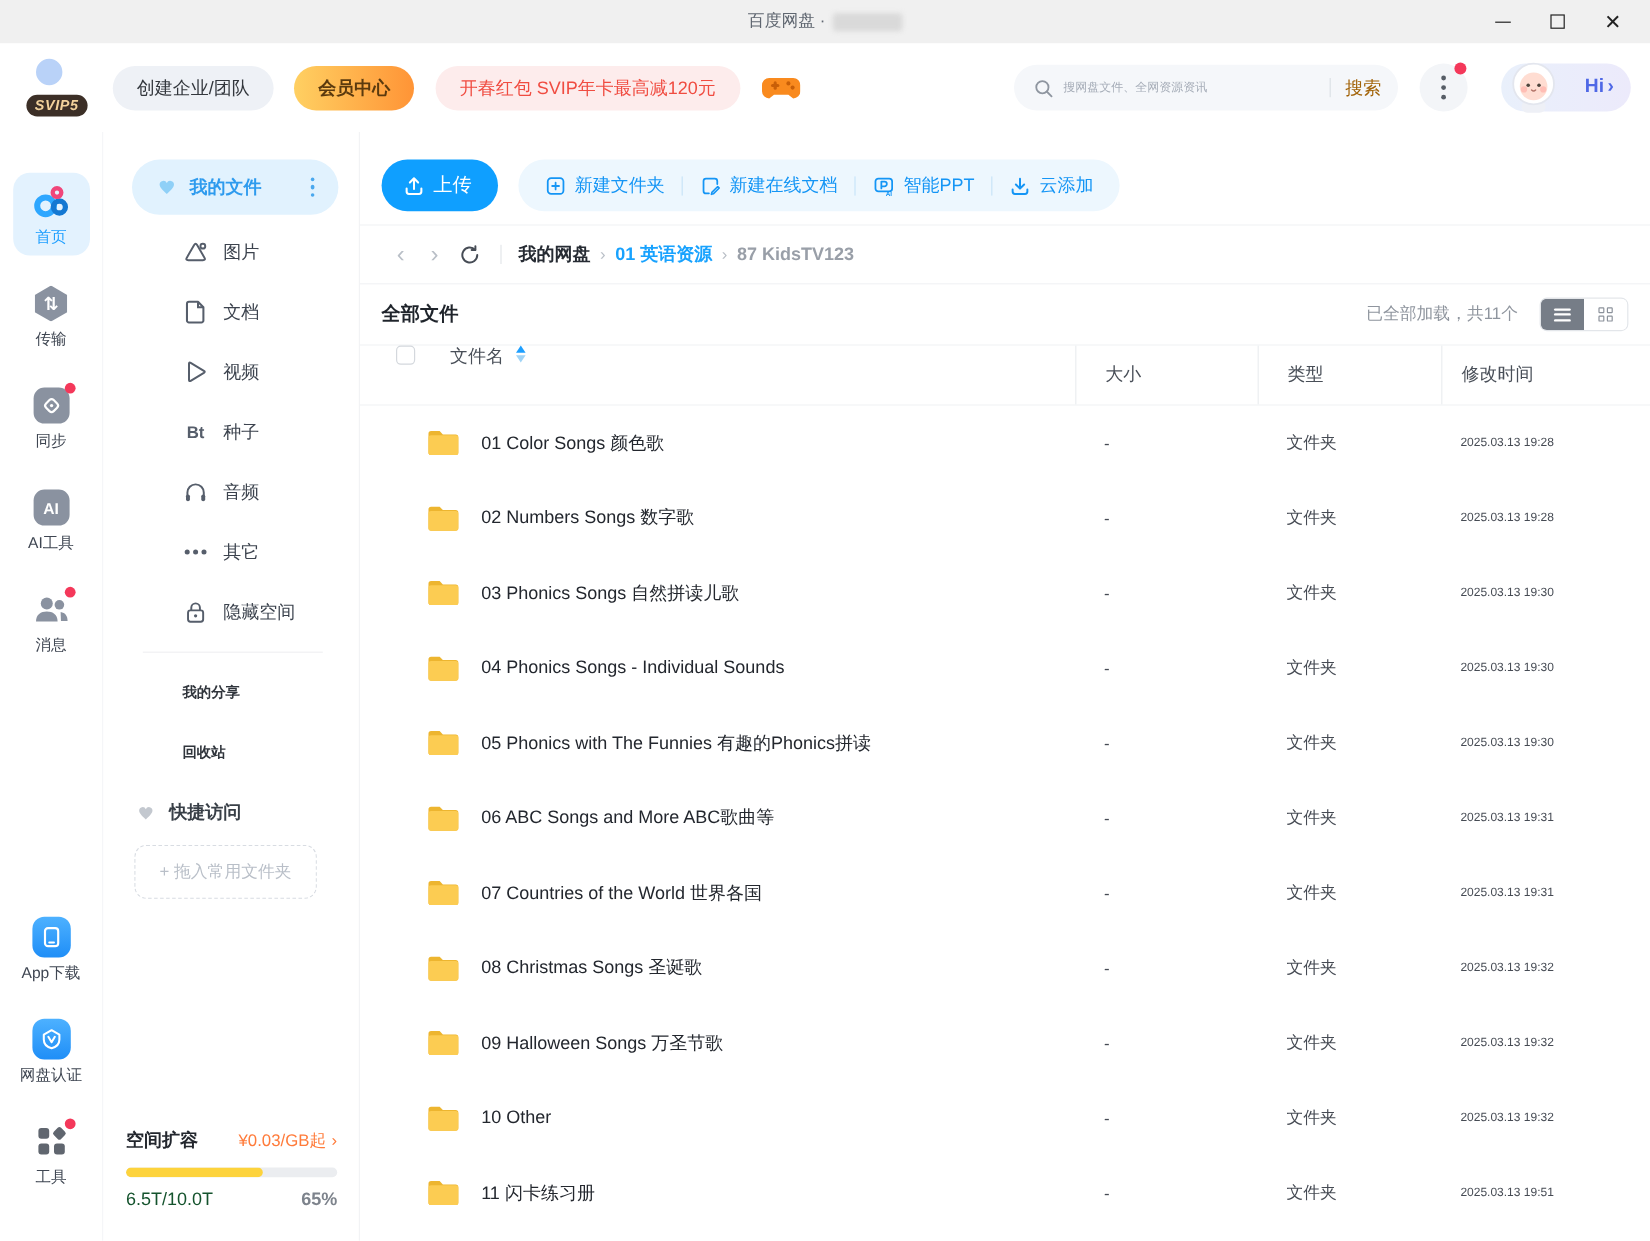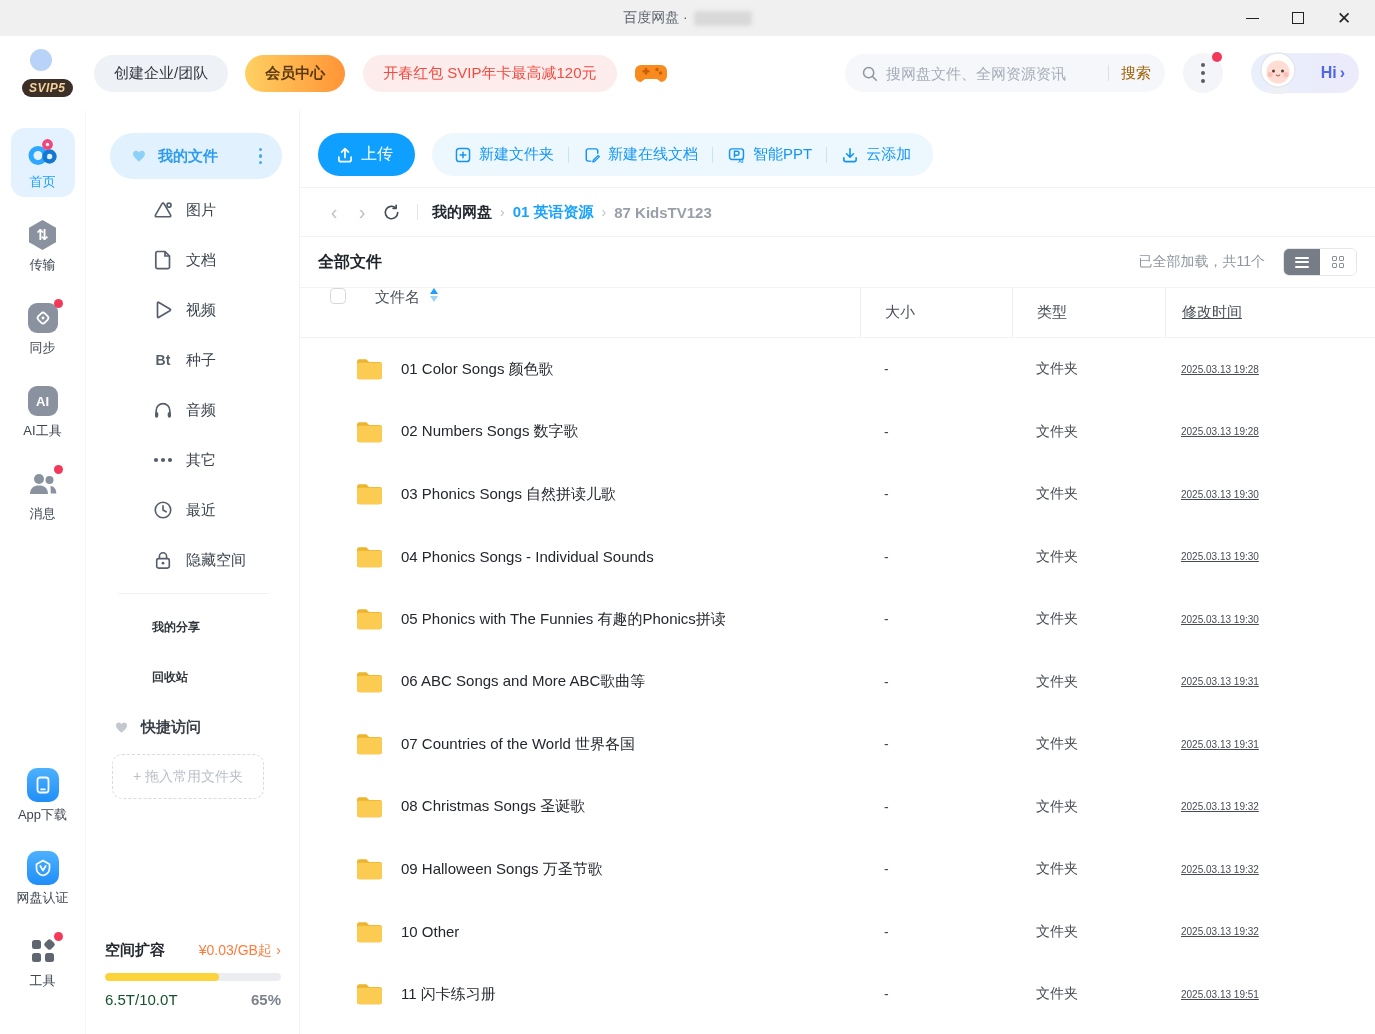--- a/index.html
+++ b/index.html
@@ -21,40 +21,40 @@
   .appbar { height:74px; background:#fff; display:flex; align-items:center; padding:0 16px 0 22px; }
   .svip-logo { position:relative; width:56px; height:52px; flex:0 0 auto; }
   .svip-ring { position:absolute; left:8px; top:2px; width:20px; height:20px; border:11px solid #b9d2f8; border-radius:50%; }
   .svip-pill { position:absolute; left:0; bottom:2px; background:#3c2f27; color:#f3d29c; font-style:italic; font-weight:bold; font-size:12px; padding:2px 7px; border-radius:9px; letter-spacing:.5px; }
   .pill { height:37px; display:flex; align-items:center; border-radius:19px; font-size:15px; padding:0 20px; cursor:pointer; white-space:nowrap; }
   .team-pill { background:#eef1f6; color:#33373d; margin-left:16px; }
   .vip-pill { background:linear-gradient(90deg,#ffd062,#ff9436); color:#5b3a0e; font-weight:bold; margin-left:17px; }
   .promo-pill { background:#fdecec; color:#f04c41; margin-left:18px; }
   .game-icon { margin-left:18px; cursor:pointer; display:flex; }
   .search-box { margin-left:auto; width:320px; height:38px; background:#f5f7fa; border-radius:19px; display:flex; align-items:center; padding:0 14px 0 16px; }
-  .search-box input { border:none; outline:none; background:transparent; flex:1; font-size:15px; color:#333; margin-left:8px; font-family:inherit; }
+  .search-box input { border:none; outline:none; background:transparent; flex:1; font-size:10px; color:#333; margin-left:8px; font-family:inherit; }
   .search-box input::placeholder { color:#a6adb8; }
   .search-divider { width:1px; height:16px; background:#dde1e7; margin:0 12px; }
   .search-btn { font-size:15px; color:#a16207; cursor:pointer; white-space:nowrap; }
   .dots-menu { position:relative; width:40px; height:40px; border-radius:50%; background:#f3f5f8; margin-left:18px; display:flex; align-items:center; justify-content:center; cursor:pointer; flex:0 0 auto; }
   .dots-col { display:flex; flex-direction:column; gap:4px; }
   .dots-col i { width:4px; height:4px; border-radius:50%; background:#565d66; }
   .red-dot { position:absolute; width:10px; height:10px; border-radius:50%; background:#f4385a; }
   .dots-menu .red-dot { top:-1px; right:1px; }
   .user-pill { position:relative; margin-left:28px; width:108px; height:40px; border-radius:20px; background:linear-gradient(90deg,#e9f0fb,#eceafb); display:flex; align-items:center; justify-content:flex-end; padding-right:14px; cursor:pointer; flex:0 0 auto; }
   .user-avatar { position:absolute; left:2px; top:-6px; }
   .hi-text { color:#4f68e6; font-weight:bold; font-size:16px; }
   .hi-arrow { color:#4f68e6; font-size:16px; font-weight:bold; margin-left:3px; }
 
   
   .body-row { display:flex; height:924px; }
 
   
   .rail { position:relative; width:86px; border-right:1px solid #f5f6f8; padding-top:18px; flex:0 0 auto; }
-  .rail-item { width:64px; margin:0 auto 14px; display:flex; flex-direction:column; align-items:center; padding:8px 0 6px; border-radius:14px; cursor:pointer; position:relative; }
+  .rail-item { width:64px; margin:16px auto 14px; display:flex; flex-direction:column; align-items:center; padding:8px 0 6px; border-radius:14px; cursor:pointer; position:relative; }
   .rail-item.active { background:#e3f2fe; }
   .rail-item .lbl { font-size:13px; color:#3f4652; margin-top:5px; }
   .rail-item.active .lbl { color:#1e9fff; }
   .rail-icon { width:32px; height:32px; display:flex; align-items:center; justify-content:center; position:relative; }
   .gray-sq { width:30px; height:30px; border-radius:9px; background:#8a92a0; color:#fff; display:flex; align-items:center; justify-content:center; font-weight:bold; }
   .hexagon { width:30px; height:30px; background:#8a92a0; clip-path:polygon(50% 0,95% 26%,95% 74%,50% 100%,5% 74%,5% 26%); color:#fff; display:flex; align-items:center; justify-content:center; font-size:15px; font-weight:bold; }
   .blue-sq { width:34px; height:34px; border-radius:10px; background:linear-gradient(180deg,#4db1ff,#1f8ef7); display:flex; align-items:center; justify-content:center; }
   .rail-bottom { position:absolute; left:0; bottom:24px; width:100%; }
   .rail-icon .red-dot { top:-3px; right:-4px; width:9px; height:9px; }
 
@@ -114,21 +114,21 @@
   .grid-glyph i { width:5px; height:5px; border:1.4px solid #8c929b; border-radius:1px; }
 
   .table-header { height:51px; border-top:1px solid #f2f3f5; border-bottom:1px solid #f2f3f5; display:flex; align-items:stretch; font-size:15px; color:#494f58; }
   .th-name { flex:1; display:flex; padding-left:30px; }
   .checkbox { width:16px; height:16px; border:1.4px solid #d4d8dd; border-radius:4px; background:#fff; cursor:pointer; }
   .th-name .label { margin-left:29px; }
   .sort { display:flex; flex-direction:column; gap:2px; margin-left:10px; cursor:pointer; }
   .sort .up { width:0; height:0; border-left:4.5px solid transparent; border-right:4.5px solid transparent; border-bottom:6px solid #1e9fff; }
   .sort .down { width:0; height:0; border-left:4.5px solid transparent; border-right:4.5px solid transparent; border-top:6px solid #9fd3f6; }
   .th-col { display:flex; align-items:center; border-left:1px solid #eceef1; padding-left:24px; }
-  .w-size { width:152px; } .w-type { width:153px; } .w-mod { width:210px;text-decoration:underline; }
+  .w-size { width:152px; } .w-type { width:153px; } .w-mod { width:174px; }
   .th-col.w-mod { padding-left:16px; }
 
   .file-rows { }
   .file-row { height:62.5px; display:flex; align-items:center; cursor:pointer; }
   .row-icon { margin-left:55px; display:flex; flex:0 0 auto; }
   .row-name { flex:1; min-width:0; margin-left:17px; font-size:15px; color:#23272e; white-space:nowrap; overflow:hidden; text-overflow:ellipsis; }
   .row-col { font-size:14px; color:#464b54; padding-left:24px; flex:0 0 auto; }
   .row-col.w-mod { padding-left:16px; font-size:10px; }
 </style>
 </head>
@@ -355,29 +355,20 @@
             <svg width="20" height="6" viewBox="0 0 20 6">
                 <circle cx="3" cy="3" r="2.1" fill="#565e6b"></circle>
                 <circle cx="10" cy="3" r="2.1" fill="#565e6b"></circle>
                 <circle cx="17" cy="3" r="2.1" fill="#565e6b"></circle>
               </svg>
           </span>
           <span class="cat-label">其它</span>
         </div>
         <div class="cat-item">
           <span class="cat-icon">
-            <svg width="20" height="20" viewBox="0 0 22 22">
-                <circle cx="11" cy="11" r="8.5" fill="none" stroke="#565e6b" stroke-width="1.8"></circle>
-                <path d="M11 6.5 V11 l3.4 2" fill="none" stroke="#565e6b" stroke-width="1.8" stroke-linecap="round"></path>
-              </svg>
-          </span>
-          <span class="cat-label">最近</span>
-        </div>
-        <div class="cat-item">
-          <span class="cat-icon">
             <svg width="18" height="20" viewBox="0 0 20 22">
                 <rect x="3" y="9.5" width="14" height="10.5" rx="2.2" fill="none" stroke="#565e6b" stroke-width="1.8"></rect>
                 <path d="M6 9.5 V7 a4 4 0 0 1 8 0 v2.5" fill="none" stroke="#565e6b" stroke-width="1.8"></path>
                 <circle cx="10" cy="14.5" r="1.5" fill="#565e6b"></circle>
               </svg>
           </span>
           <span class="cat-label">隐藏空间</span>
         </div>
       </div>
 

